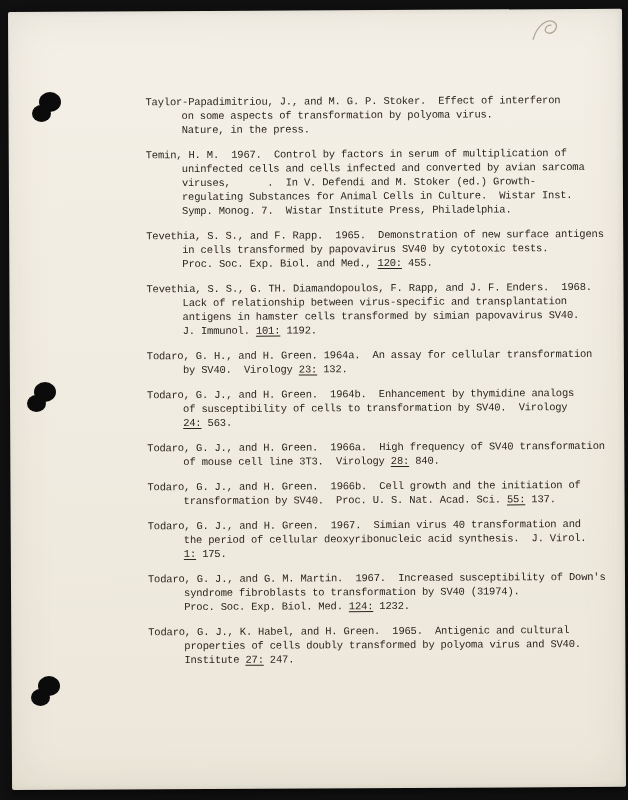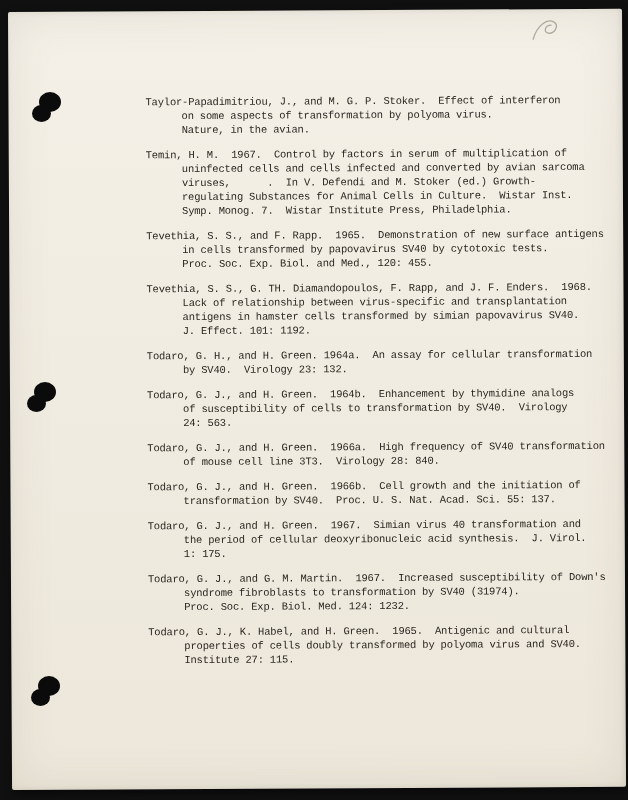--- a/index.html
+++ b/index.html
@@ -42,20 +42,21 @@
   .reference {
     margin: 0 0 11px 0;
   }
   .ref-line {
     white-space: pre;
   }
   .ref-line.cont {
     padding-left: 36px;
   }
   .u {
+    text-decoration: underline;
     text-underline-offset: 2px;
   }
   .punch {
     position: absolute;
     width: 30px;
     height: 38px;
     z-index: 5;
   }
   .punch::before,
   .punch::after {
@@ -90,39 +91,39 @@
 <body>
 
 <div class="paper">
   <svg class="pen-mark" width="38" height="32" viewBox="0 0 38 32">
     <path d="M5,24 C9,10 19,3 26,7 C31,10 27,19 20,18 C15,17 17,10 23,10" fill="none" stroke="#a49e90" stroke-width="1.3" stroke-linecap="round"></path>
   </svg>
   <div class="text-block">
       <div class="reference">
         <div class="ref-line"><span>Taylor-Papadimitriou, J., and M. G. P. Stoker.  Effect of interferon</span></div>
         <div class="ref-line cont"><span>on some aspects of transformation by polyoma virus.</span></div>
-        <div class="ref-line cont"><span>Nature, in the avian.</span></div>
+        <div class="ref-line cont"><span>Nature, in the press.</span></div>
       </div>
       <div class="reference">
         <div class="ref-line"><span>Temin, H. M.  1967.  Control by factors in serum of multiplication of</span></div>
         <div class="ref-line cont"><span>uninfected cells and cells infected and converted by avian sarcoma</span></div>
         <div class="ref-line cont"><span>viruses,      .  In V. Defendi and M. Stoker (ed.) Growth-</span></div>
         <div class="ref-line cont"><span>regulating Substances for Animal Cells in Culture.  Wistar Inst.</span></div>
         <div class="ref-line cont"><span>Symp. Monog. 7.  Wistar Institute Press, Philadelphia.</span></div>
       </div>
       <div class="reference">
         <div class="ref-line"><span>Tevethia, S. S., and F. Rapp.  1965.  Demonstration of new surface antigens</span></div>
         <div class="ref-line cont"><span>in cells transformed by papovavirus SV40 by cytotoxic tests.</span></div>
         <div class="ref-line cont"><span>Proc. Soc. Exp. Biol. and Med., </span><span class="u">120:</span><span> 455.</span></div>
       </div>
       <div class="reference">
         <div class="ref-line"><span>Tevethia, S. S., G. TH. Diamandopoulos, F. Rapp, and J. F. Enders.  1968.</span></div>
         <div class="ref-line cont"><span>Lack of relationship between virus-specific and transplantation</span></div>
         <div class="ref-line cont"><span>antigens in hamster cells transformed by simian papovavirus SV40.</span></div>
-        <div class="ref-line cont"><span>J. Effect. </span><span class="u">101:</span><span> 1192.</span></div>
+        <div class="ref-line cont"><span>J. Immunol. </span><span class="u">101:</span><span> 1192.</span></div>
       </div>
       <div class="reference">
         <div class="ref-line"><span>Todaro, G. H., and H. Green. 1964a.  An assay for cellular transformation</span></div>
         <div class="ref-line cont"><span>by SV40.  Virology </span><span class="u">23:</span><span> 132.</span></div>
       </div>
       <div class="reference">
         <div class="ref-line"><span>Todaro, G. J., and H. Green.  1964b.  Enhancement by thymidine analogs</span></div>
         <div class="ref-line cont"><span>of susceptibility of cells to transformation by SV40.  Virology</span></div>
         <div class="ref-line cont"><span class="u">24:</span><span> 563.</span></div>
       </div>
@@ -140,20 +141,20 @@
         <div class="ref-line cont"><span class="u">1:</span><span> 175.</span></div>
       </div>
       <div class="reference">
         <div class="ref-line"><span>Todaro, G. J., and G. M. Martin.  1967.  Increased susceptibility of Down's</span></div>
         <div class="ref-line cont"><span>syndrome fibroblasts to transformation by SV40 (31974).</span></div>
         <div class="ref-line cont"><span>Proc. Soc. Exp. Biol. Med. </span><span class="u">124:</span><span> 1232.</span></div>
       </div>
       <div class="reference">
         <div class="ref-line"><span>Todaro, G. J., K. Habel, and H. Green.  1965.  Antigenic and cultural</span></div>
         <div class="ref-line cont"><span>properties of cells doubly transformed by polyoma virus and SV40.</span></div>
-        <div class="ref-line cont"><span>Institute </span><span class="u">27:</span><span> 115.</span></div>
+        <div class="ref-line cont"><span>Institute </span><span class="u">27:</span><span> 247.</span></div>
       </div>
     </div>
 </div>
 
 <div class="punch punch-1"></div>
 <div class="punch punch-2"></div>
 <div class="punch punch-3"></div>
 
 </body></html>

